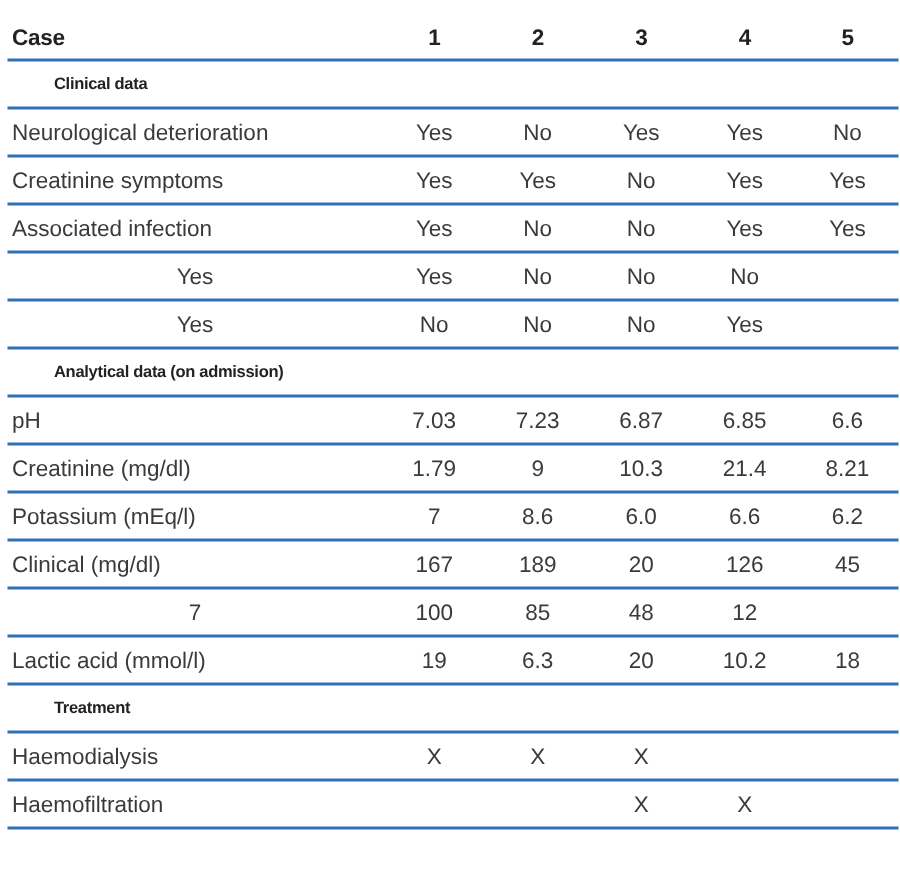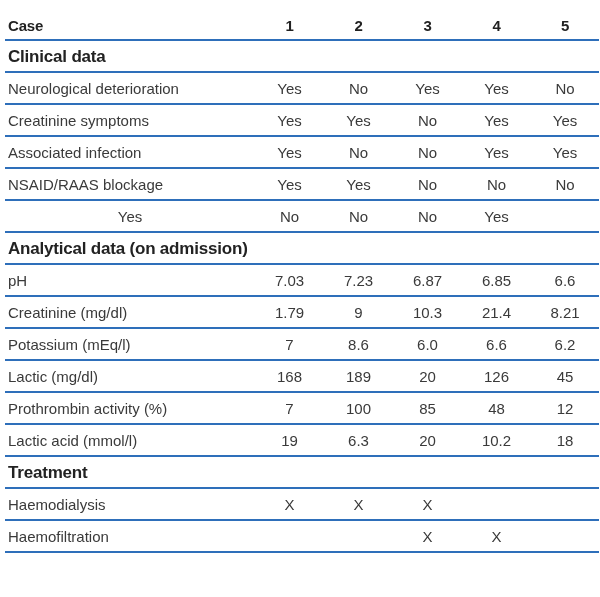--- a/index.html
+++ b/index.html
@@ -17,21 +17,21 @@
     align-items: center;
     height: 32px;
     box-sizing: border-box;
     border-bottom: 2px solid var(--rule);
   }
   .row.header-row { height: 30px; }
   .cell { font-size: 15px; line-height: 1; color: var(--text); white-space: nowrap; }
   .cell.label { text-align: left; padding-left: 3px; }
   .cell.num { text-align: center; }
   .bold { font-weight: bold; color: var(--heading); letter-spacing: -0.2px; }
-  .section-title { grid-column: 1 / -1; font-size: 17px; }
+  .section-title { grid-column: 1 / -1; font-size: 11px; margin-left: 28px; }
 </style>
 </head>
 <body>
 
 <div class="page">
   <div class="row header-row">
     <div class="cell label bold">Case</div>
     <div class="cell num bold">1</div>
     <div class="cell num bold">2</div>
     <div class="cell num bold">3</div>
@@ -60,21 +60,20 @@
       </div>
       <div class="row data-row">
         <div class="cell label">Associated infection</div>
         <div class="cell num">Yes</div>
         <div class="cell num">No</div>
         <div class="cell num">No</div>
         <div class="cell num">Yes</div>
         <div class="cell num">Yes</div>
       </div>
       <div class="row data-row">
-        <div class="cell label">NSAID/RAAS blockage</div>
         <div class="cell num">Yes</div>
         <div class="cell num">Yes</div>
         <div class="cell num">No</div>
         <div class="cell num">No</div>
         <div class="cell num">No</div>
       </div>
       <div class="row data-row">
         <div class="cell num">Yes</div>
         <div class="cell num">No</div>
         <div class="cell num">No</div>
@@ -102,29 +101,28 @@
       </div>
       <div class="row data-row">
         <div class="cell label">Potassium (mEq/l)</div>
         <div class="cell num">7</div>
         <div class="cell num">8.6</div>
         <div class="cell num">6.0</div>
         <div class="cell num">6.6</div>
         <div class="cell num">6.2</div>
       </div>
       <div class="row data-row">
-        <div class="cell label">Lactic (mg/dl)</div>
-        <div class="cell num">168</div>
+        <div class="cell label">Clinical (mg/dl)</div>
+        <div class="cell num">167</div>
         <div class="cell num">189</div>
         <div class="cell num">20</div>
         <div class="cell num">126</div>
         <div class="cell num">45</div>
       </div>
       <div class="row data-row">
-        <div class="cell label">Prothrombin activity (%)</div>
         <div class="cell num">7</div>
         <div class="cell num">100</div>
         <div class="cell num">85</div>
         <div class="cell num">48</div>
         <div class="cell num">12</div>
       </div>
       <div class="row data-row">
         <div class="cell label">Lactic acid (mmol/l)</div>
         <div class="cell num">19</div>
         <div class="cell num">6.3</div>

